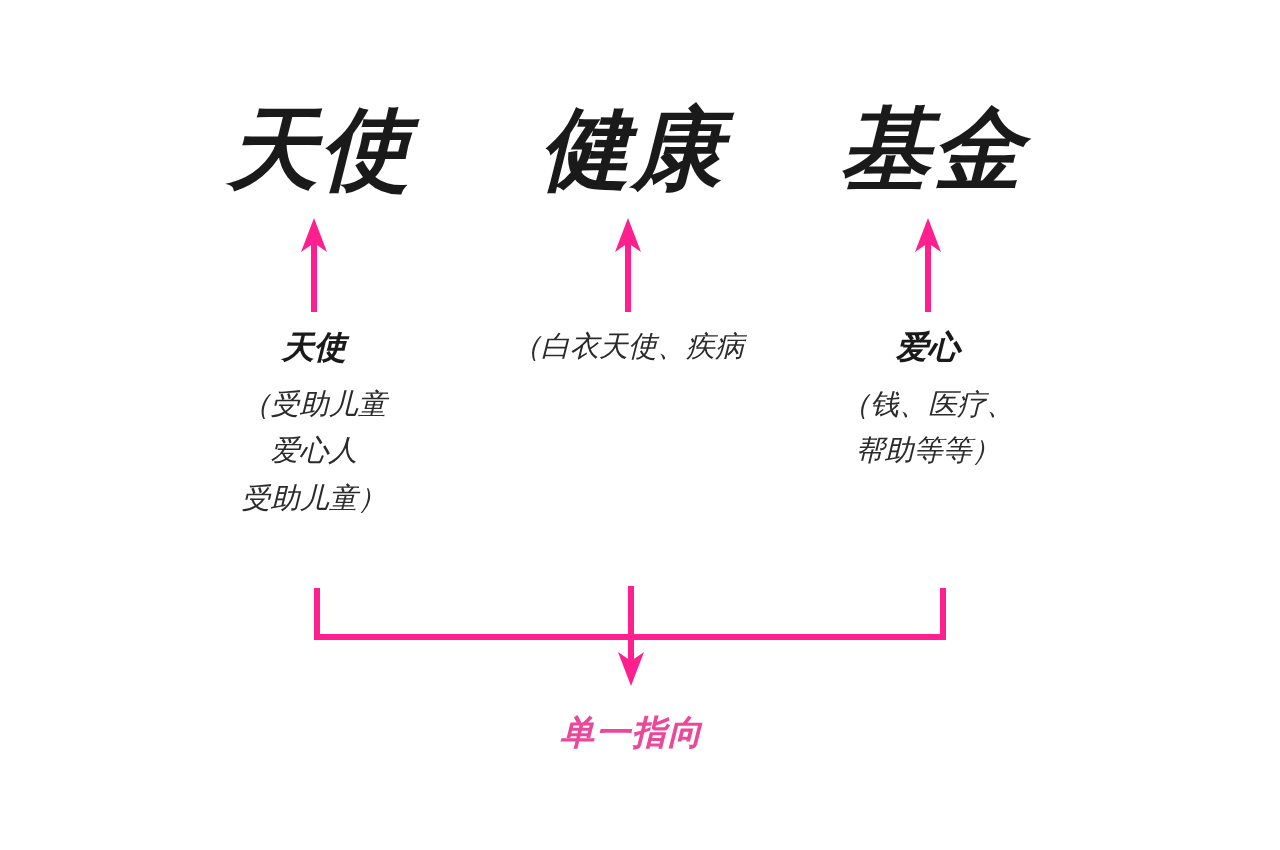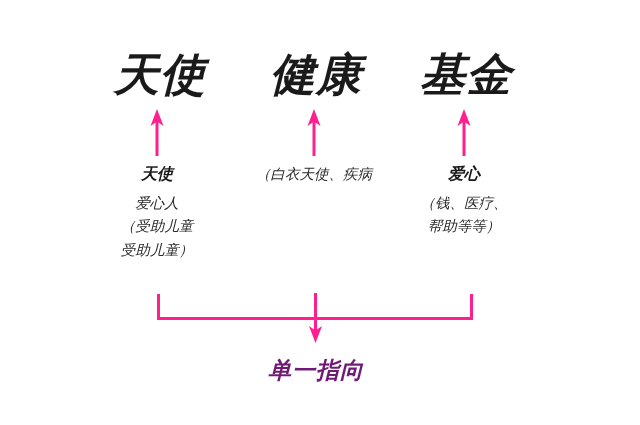--- a/index.html
+++ b/index.html
@@ -69,25 +69,25 @@
     line-height: 1.62;
     color: #2b2b2b;
   }
 
   
   .bottom-label {
     position: absolute;
     left: 316px;
     top: 355px;
     transform: translateX(-50%);
-    font-size: 23px;
+    font-size: 17px;
     font-weight: 700;
     letter-spacing: 1px;
     white-space: nowrap;
-    color: #701a75;
+    color: #ec4899;
   }
 </style>
 </head>
 <body>
 
 <div id="diagram">
 
   <svg class="layer" viewBox="0 0 640 425">
 
     <g>
@@ -117,22 +117,22 @@
       <path d="M315.5 343 L309 326 L315.5 330.5 L322 326 Z" fill="#ff1f8f"></path>
     </g>
   </svg>
 
   <div class="heading h-angel">天使</div>
   <div class="heading h-health">健康</div>
   <div class="heading h-fund">基金</div>
 
   <div class="col col-angel">
     <div class="col-title">天使</div>
+    <div class="col-note-line">（受助儿童</div>
     <div class="col-note-line">爱心人</div>
-    <div class="col-note-line">（受助儿童</div>
     <div class="col-note-line">受助儿童）</div>
   </div>
 
   <div class="col col-health">
     <div class="col-note-line">（白衣天使、疾病</div>
   </div>
 
   <div class="col col-fund">
     <div class="col-title">爱心</div>
     <div class="col-note-line">（钱、医疗、</div>

